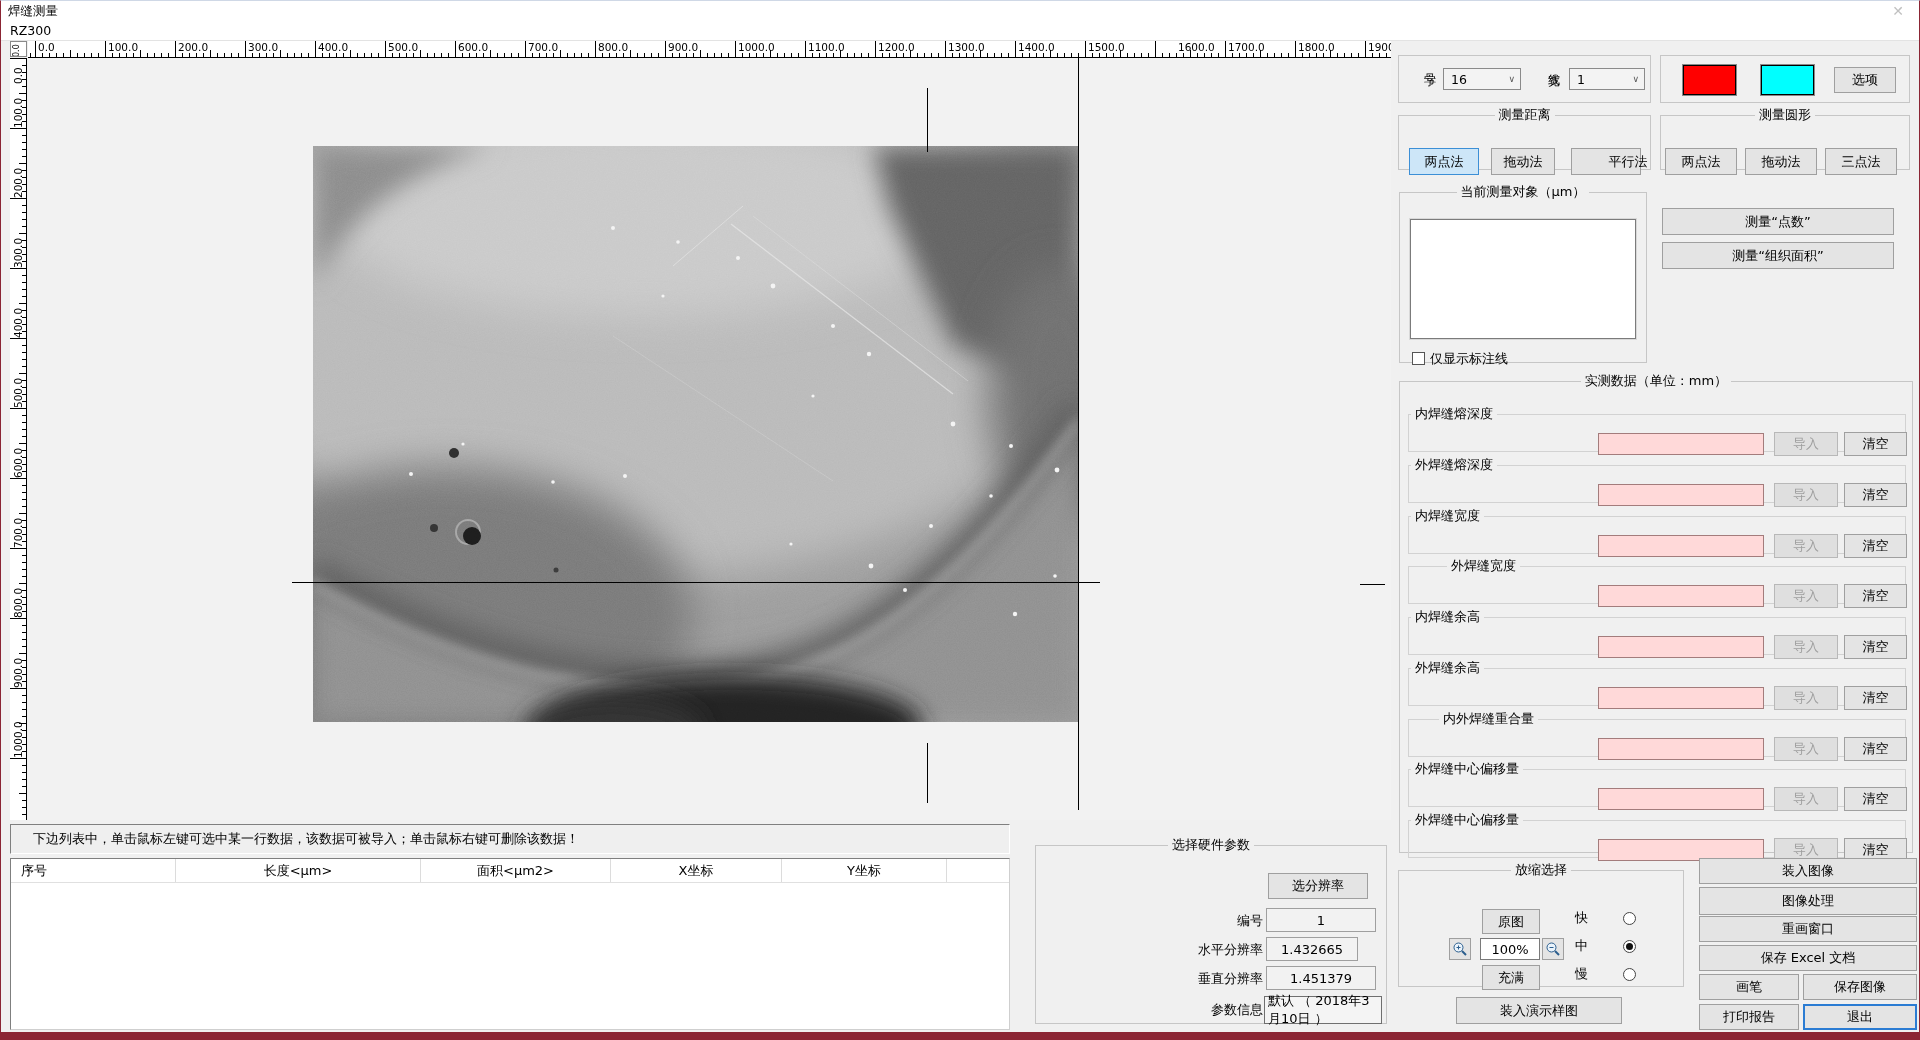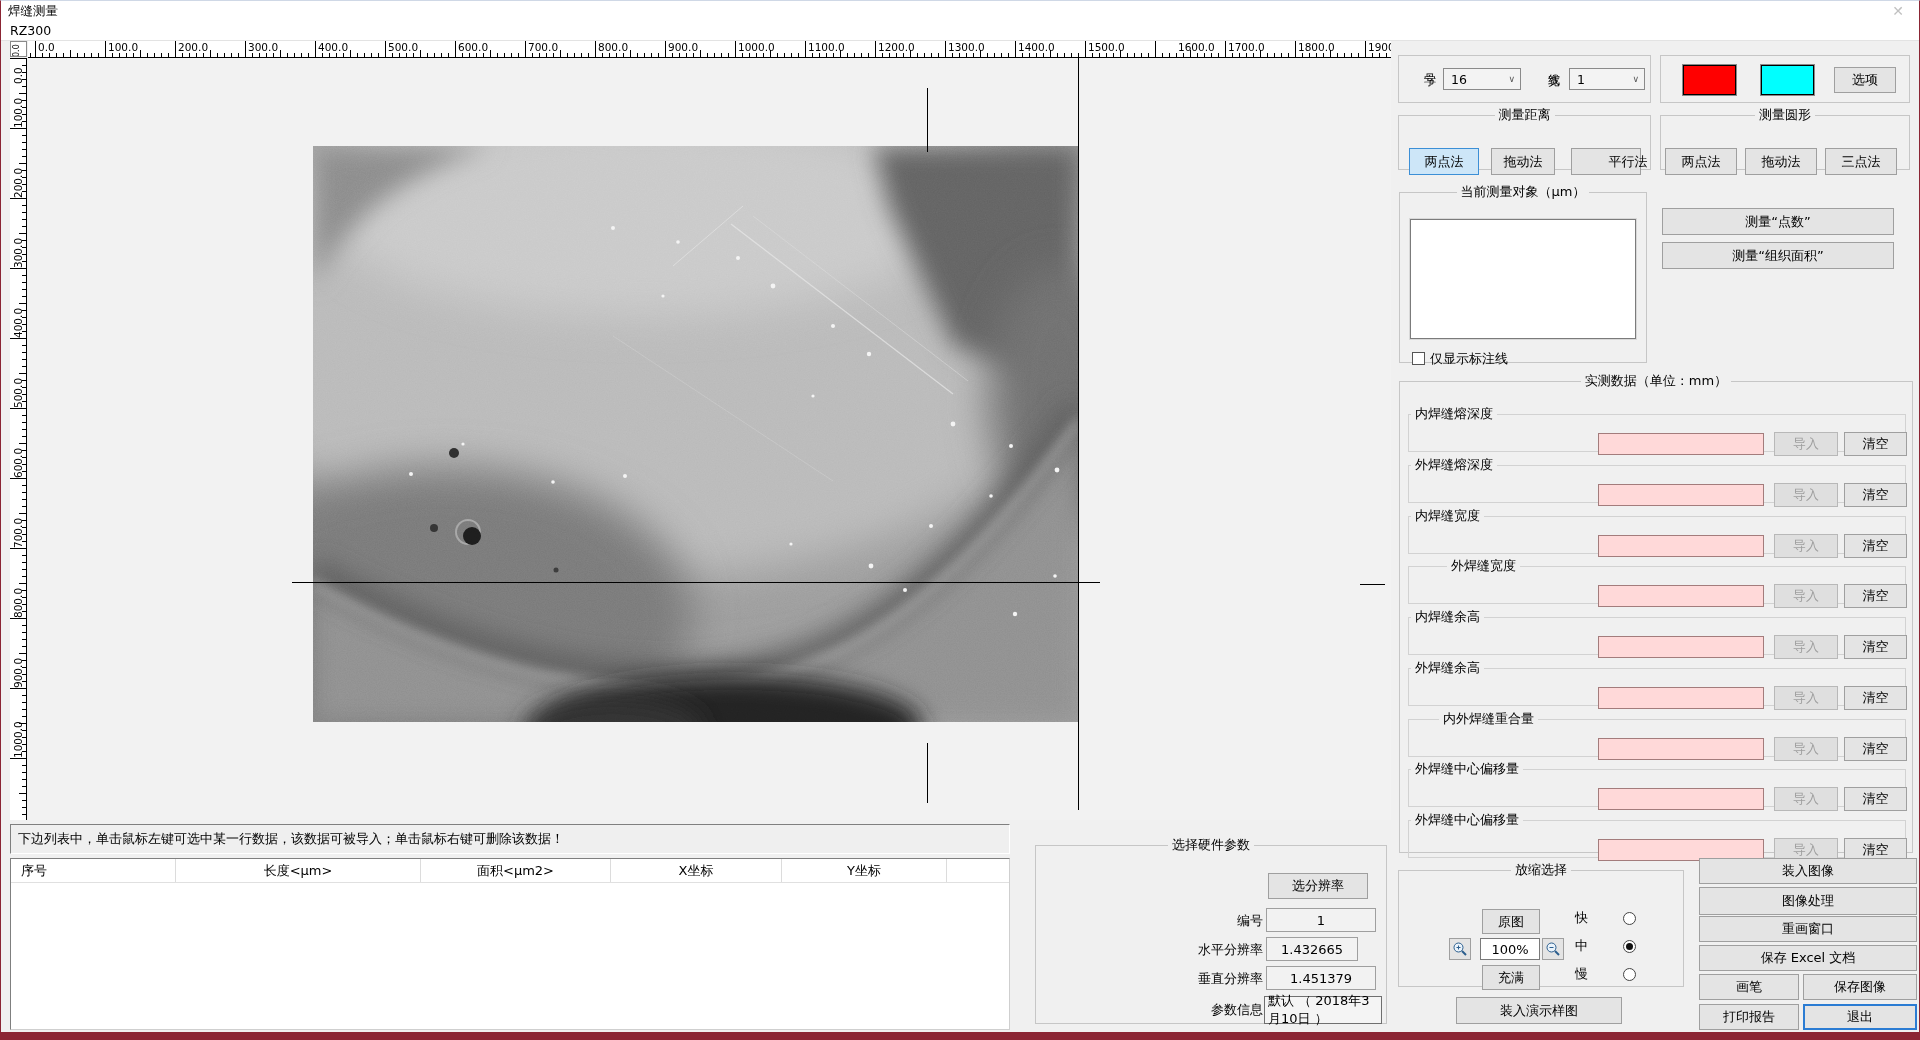--- a/index.html
+++ b/index.html
@@ -45,21 +45,21 @@
   .chev::before{content:"∨";}
   .vtext{position:absolute;writing-mode:vertical-lr;text-orientation:upright;font-size:12px;line-height:14px;}
   .swatch{position:absolute;width:53px;height:30px;border:1px solid #000;box-shadow:0 0 0 1px #888;box-sizing:border-box;}
   .radio{position:absolute;width:13px;height:13px;border:1px solid #444;border-radius:50%;background:#fff;box-sizing:border-box;}
   .radio.on::after{content:"";position:absolute;left:2px;top:2px;width:7px;height:7px;border-radius:50%;background:#111;}
   .spd-label{position:absolute;font-size:13px;}
   .cb{position:absolute;width:13px;height:13px;border:1px solid #555;background:#fff;box-sizing:border-box;}
   .hw-label{position:absolute;left:60px;width:167px;text-align:right;font-size:13px;}
   #listbox{position:absolute;left:10px;top:18px;width:224px;height:118px;background:#fff;border:1px solid #7b7b7b;box-shadow:0 0 0 1px #d8d8d8;}
   
-  #statusbar{left:10px;top:824px;width:1000px;height:30px;background:#efefef;border:1px solid;border-color:#7f7f7f #ffffff #ffffff #7f7f7f;box-sizing:border-box;font-size:13px;display:flex;align-items:center;padding-left:7px;}
+  #statusbar{left:10px;top:824px;width:1000px;height:30px;background:#efefef;border:1px solid;border-color:#7f7f7f #ffffff #ffffff #7f7f7f;box-sizing:border-box;font-size:13px;display:flex;align-items:center;padding-left:22px;}
   #results-table{left:10px;top:858px;width:1000px;height:172px;background:#fff;border:1px solid;border-color:#7f7f7f #cfcfcf #cfcfcf #7f7f7f;box-sizing:border-box;}
   #tbl-head{position:absolute;left:0;top:0;width:100%;height:23px;display:flex;border-bottom:1px solid #e0e0e0;}
   .th{height:100%;display:flex;align-items:center;justify-content:center;border-right:1px solid #dcdcdc;box-sizing:border-box;font-size:13px;flex:0 0 auto;background:#fff;}
   .row-fs legend{margin:0 0 0 2px;}
 </style>
 </head>
 <body>
 
 <div class="abs" id="titlebar">
   <span class="abs" id="win-title">焊缝测量</span>

